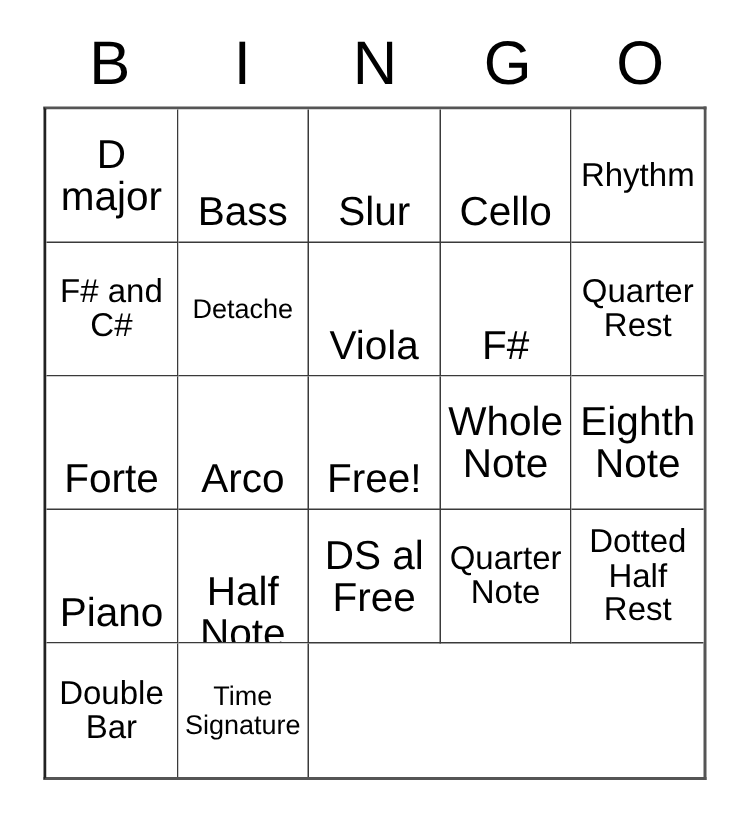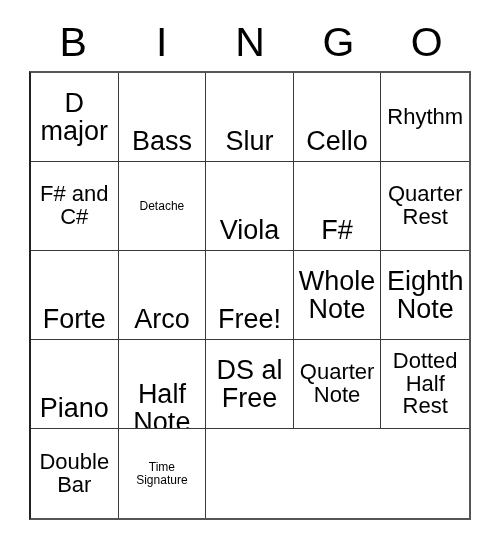--- a/index.html
+++ b/index.html
@@ -74,21 +74,21 @@
     width: 100%;
     line-height: 1.04;
     font-family: "Liberation Sans", sans-serif;
     white-space: pre-line;
   }
 
   
   .fs-xl  { font-size: 27px; margin-top: 48px; }
   .fs-lg  { font-size: 27px; }
   .fs-md  { font-size: 22px; }
-  .fs-sm  { font-size: 12px; }
+  .fs-sm  { font-size: 18px; }
   .fs-xs  { font-size: 15px; }
 </style>
 </head>
 <body>
 
 <div id="bingo-card">
 
   <div class="bingo-header">
     <div class="header-letter">B</div>
     <div class="header-letter">I</div>

